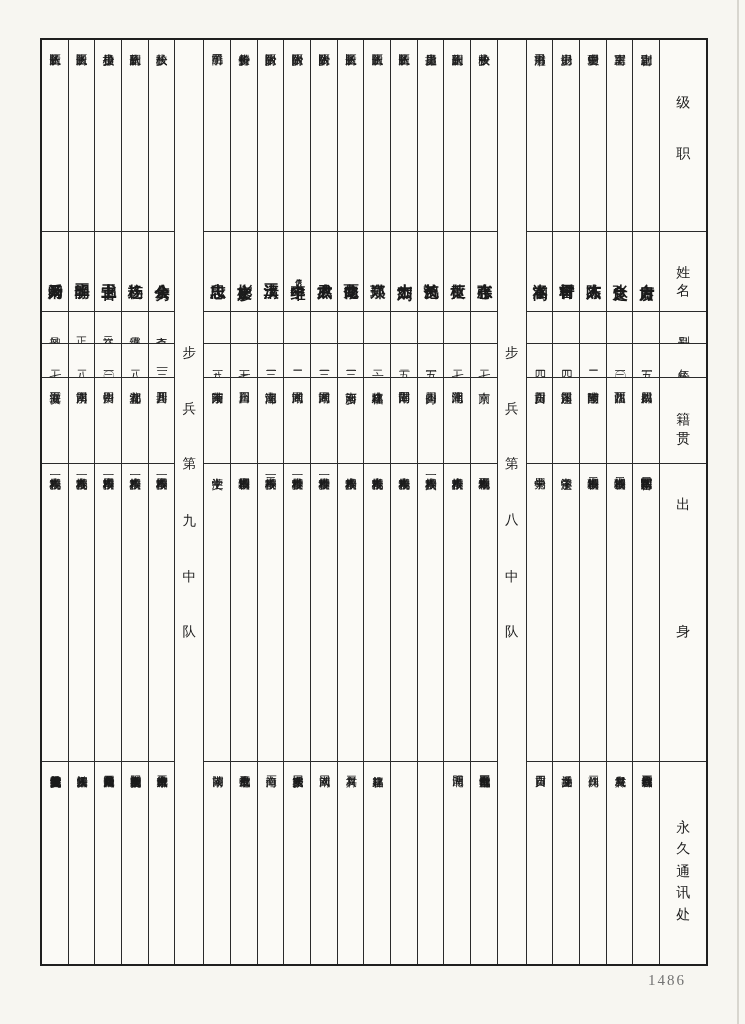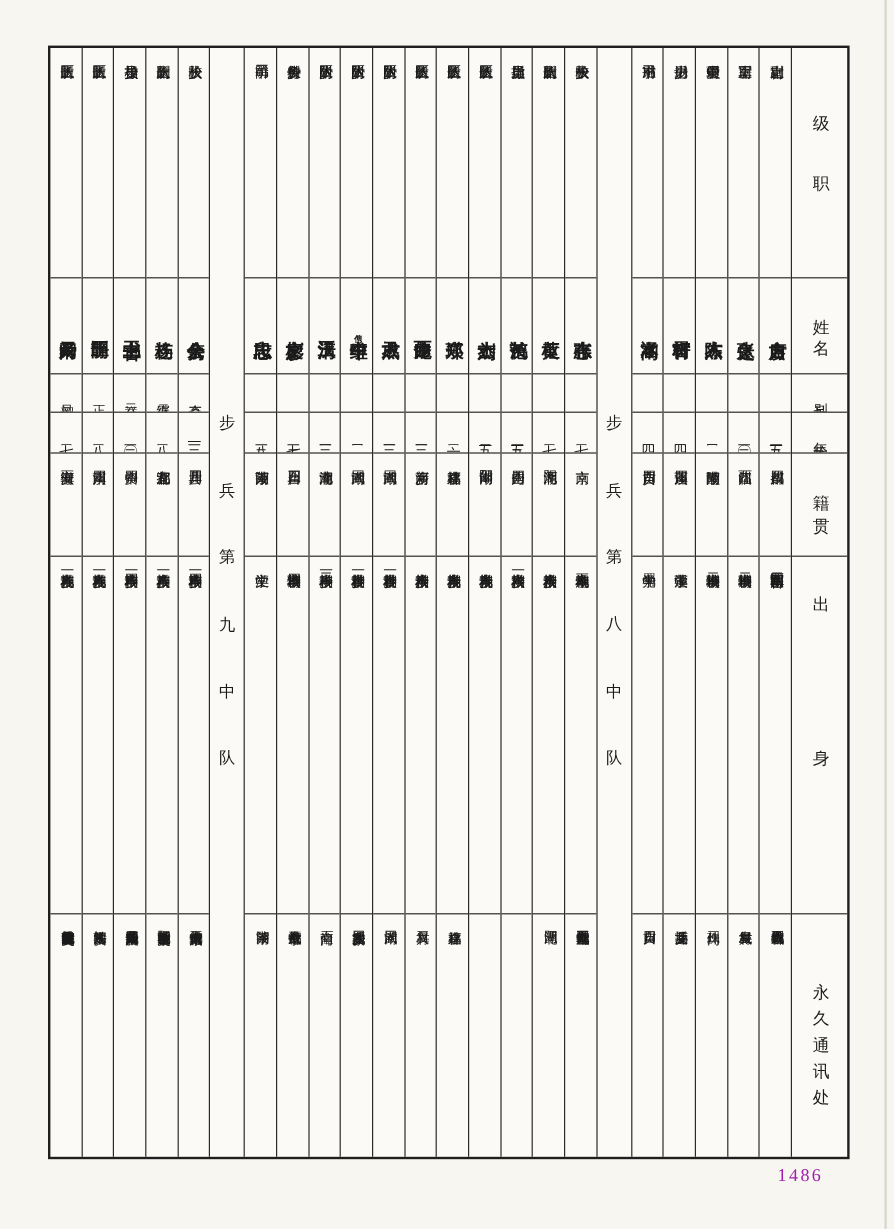--- a/index.html
+++ b/index.html
@@ -58,21 +58,21 @@
   .hs-age{font-size:12px;letter-spacing:2px;}
   .hs-native{letter-spacing:20px;}
   .hs-origin{letter-spacing:128px;}
   .hs-addr{letter-spacing:22px;}
 
   .dcell{height:100%;display:flex;align-items:center;justify-content:center;}
   .dtitle{font-size:13.5px;letter-spacing:56px;}
 
   .page-number{
     position:absolute;left:648px;top:972px;
-    font-size:15px;color:#a21caf;letter-spacing:2px;text-align:center;
+    font-size:15px;color:#737373;letter-spacing:2px;text-align:center;
   }
 </style>
 </head>
 <body>
 
 <div class="page">
   <div class="scan-edge"></div>
   <div class="table" id="roster">
       <div class="col header-col">
         <div class="cell r-rank mid">

